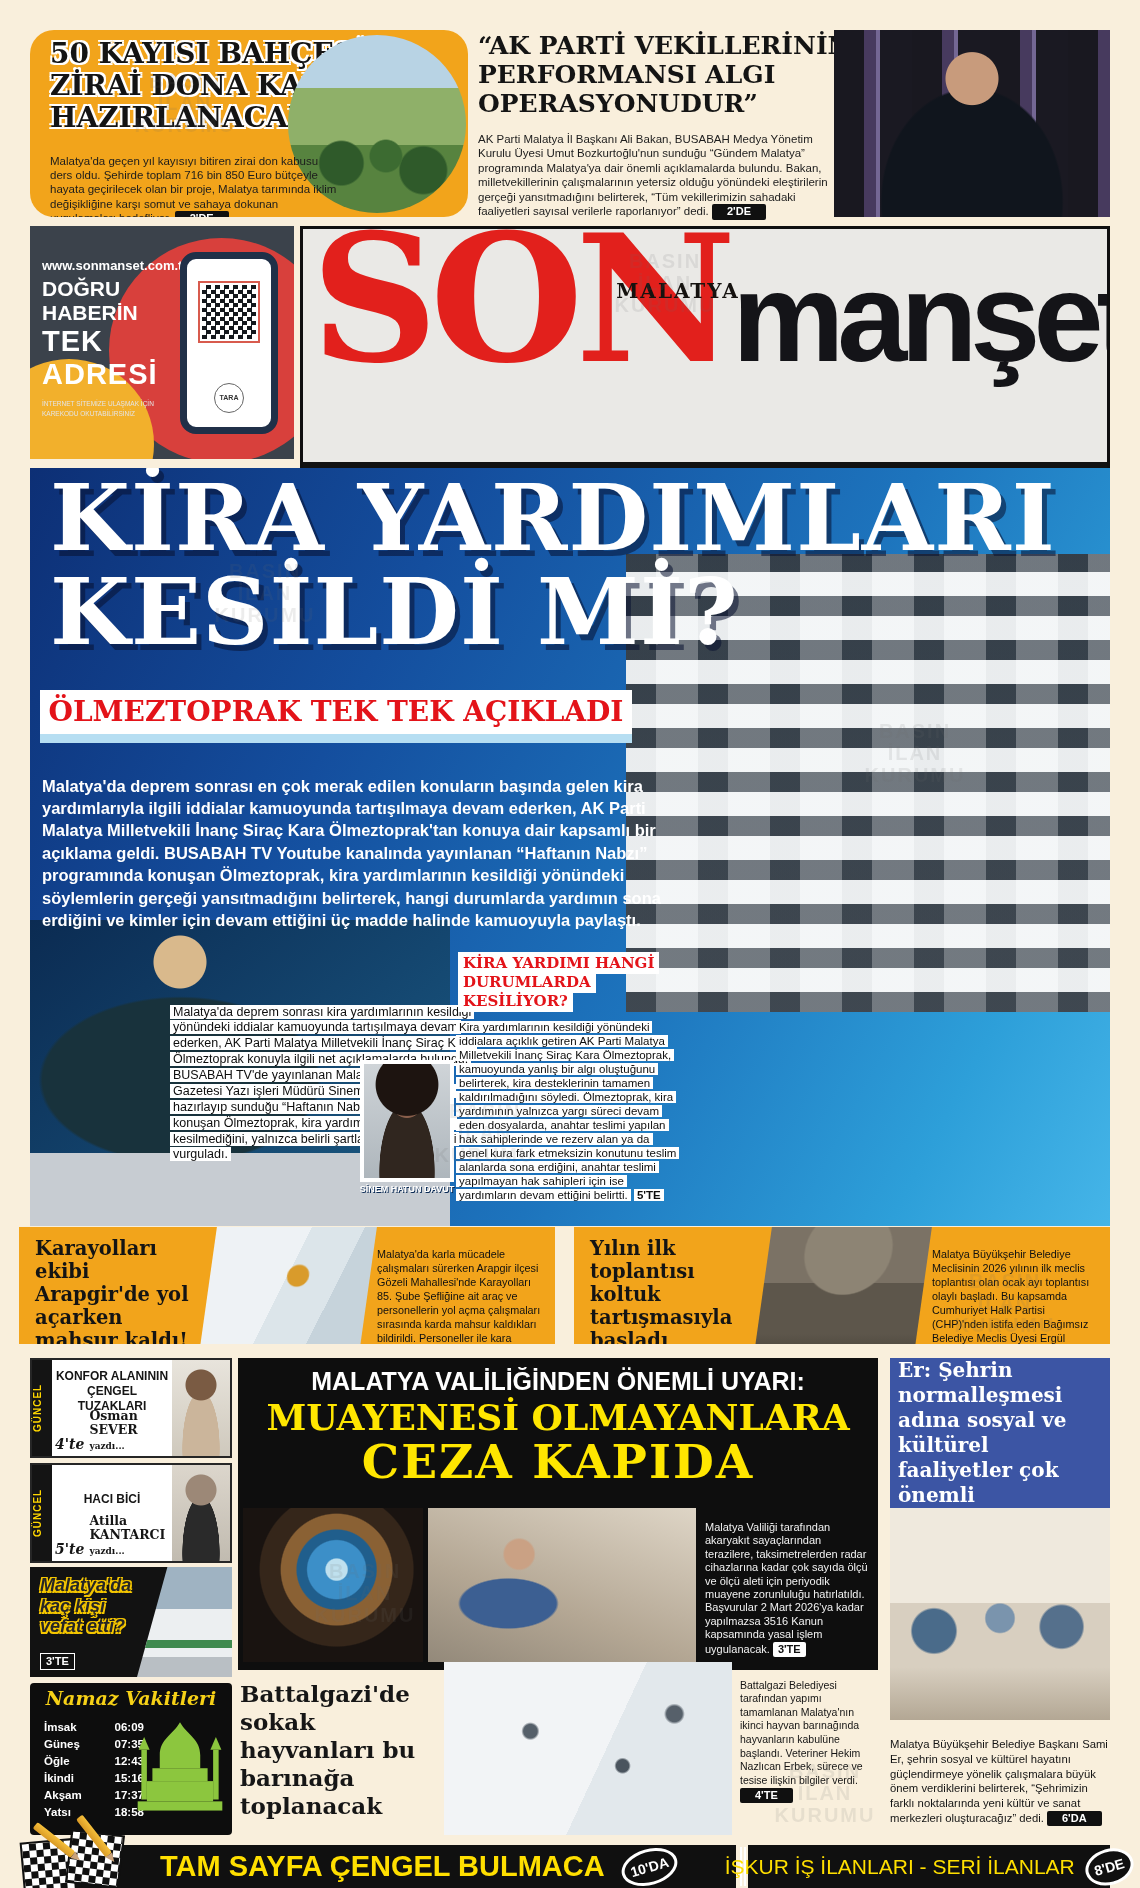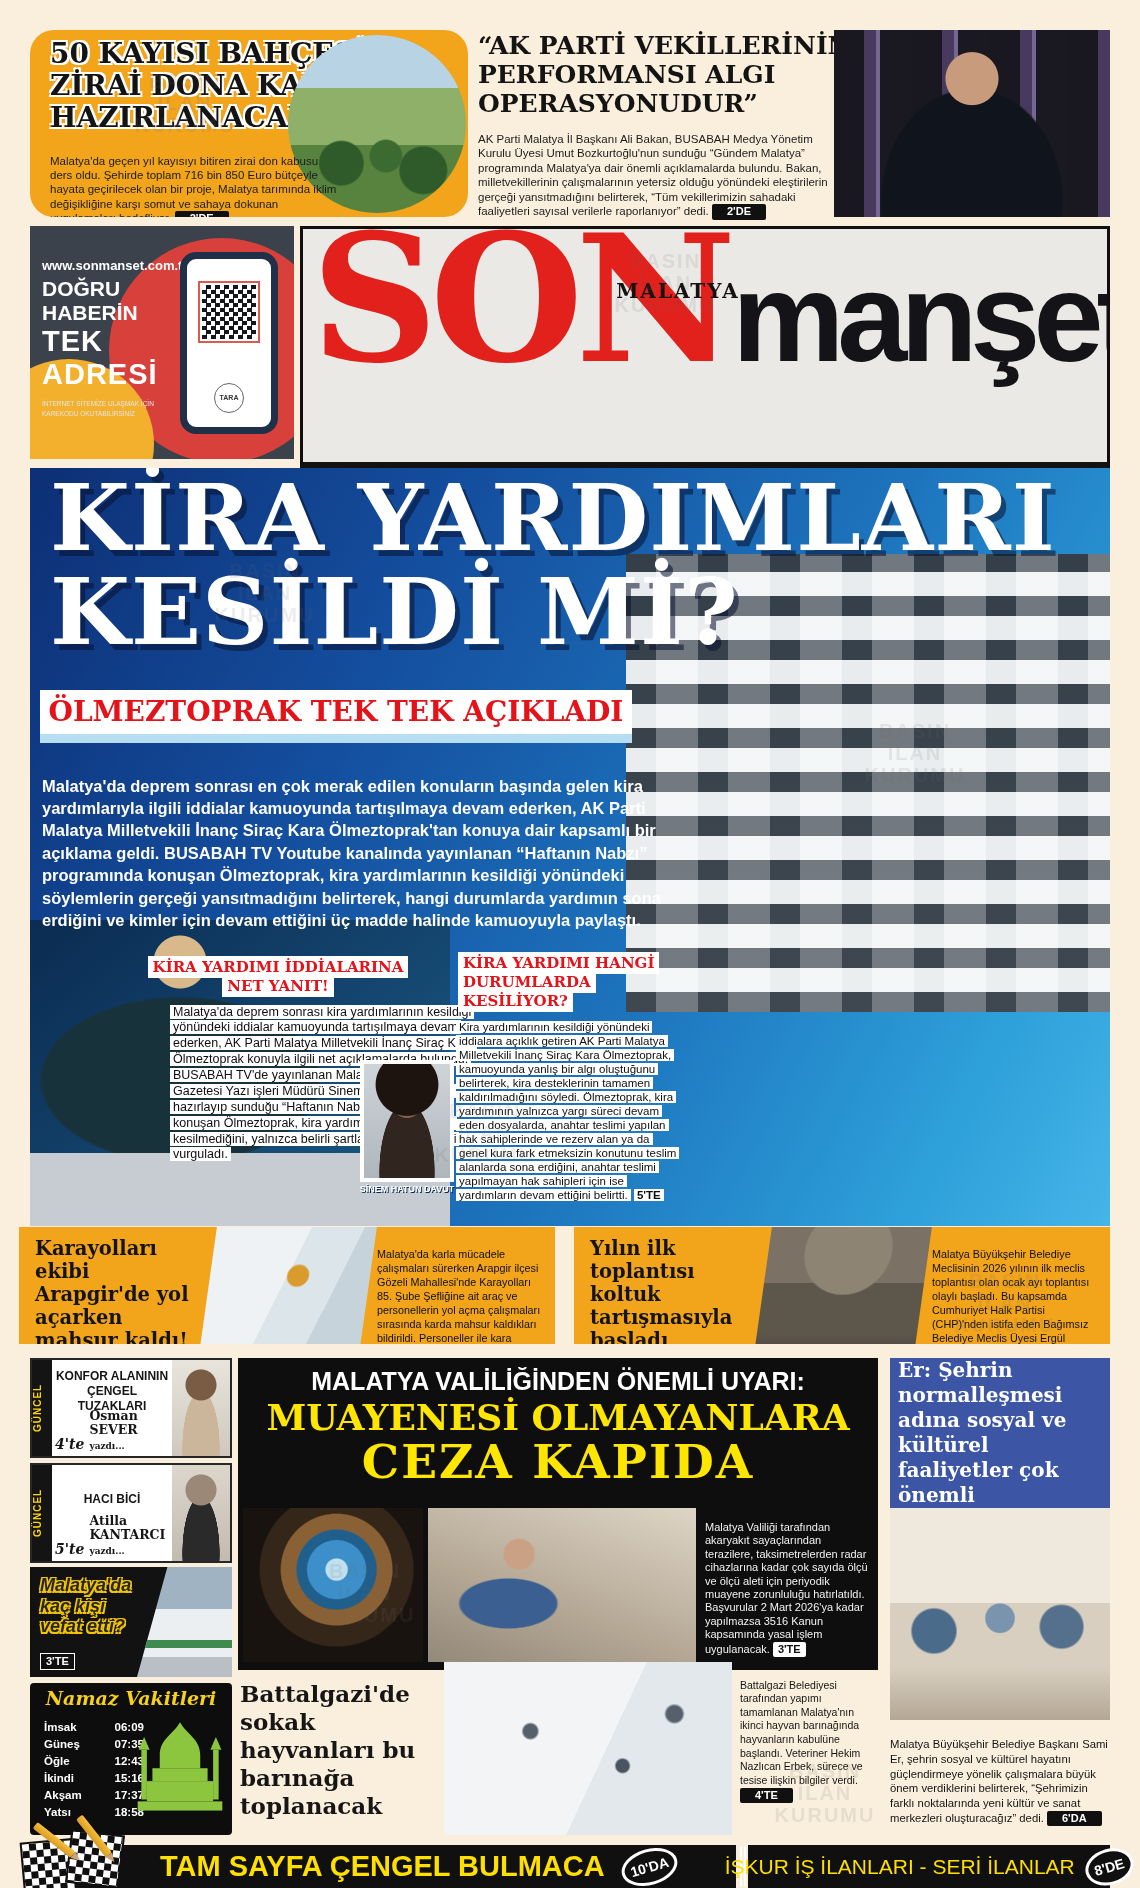--- a/index.html
+++ b/index.html
@@ -306,23 +306,20 @@
   <section class="abs" id="main-box">
     <div class="building"></div>
     <div class="mh mh1">KİRA YARDIMLARI</div>
     <div class="mh mh2">KESİLDİ Mİ?</div>
     <div class="kicker">
       <span>ÖLMEZTOPRAK TEK TEK AÇIKLADI</span>
     </div>
     <p class="lede">Malatya'da deprem sonrası en çok merak edilen konuların başında gelen kira yardımlarıyla ilgili iddialar kamuoyunda tartışılmaya devam ederken, AK Parti Malatya Milletvekili İnanç Siraç Kara Ölmeztoprak'tan konuya dair kapsamlı bir açıklama geldi. BUSABAH TV Youtube kanalında yayınlanan “Haftanın Nabzı” programında konuşan Ölmeztoprak, kira yardımlarının kesildiği yönündeki söylemlerin gerçeği yansıtmadığını belirterek, hangi durumlarda yardımın sona erdiğini ve kimler için devam ettiğini üç madde halinde kamuoyuyla paylaştı.</p>
     <div class="desk-photo"></div>
 
-    <div class="c-head c1-head">
-      <span class="hlw">KİRA YARDIMI İDDİALARINA NET YANIT!</span>
-    </div>
     <p class="c-body c1-body">
       <span class="hl">Malatya'da deprem sonrası kira yardımlarının kesildiği yönündeki iddialar kamuoyunda tartışılmaya devam ederken, AK Parti Malatya Milletvekili İnanç Siraç Kara Ölmeztoprak konuyla ilgili net açıklamalarda bulundu. BUSABAH TV'de yayınlanan Malatya Sonmanşet Gazetesi Yazı işleri Müdürü Sinem Hatun Davut'un hazırlayıp sunduğu “Haftanın Nabzı” programında konuşan Ölmeztoprak, kira yardımlarının tamamen kesilmediğini, yalnızca belirli şartlarda sona erdiğini vurguladı.</span>
     </p>
 
     <div class="c-head c2-head">
       <span class="hlw">KİRA YARDIMI HANGİ DURUMLARDA KESİLİYOR?</span>
     </div>
     <p class="c-body c2-body">
       <span class="hl">Kira yardımlarının kesildiği yönündeki iddialara açıklık getiren AK Parti Malatya Milletvekili İnanç Siraç Kara Ölmeztoprak, kamuoyunda yanlış bir algı oluştuğunu belirterek, kira desteklerinin tamamen kaldırılmadığını söyledi. Ölmeztoprak, kira yardımının yalnızca yargı süreci devam eden dosyalarda, anahtar teslimi yapılan hak sahiplerinde ve rezerv alan ya da genel kura fark etmeksizin konutunu teslim alanlarda sona erdiğini, anahtar teslimi yapılmayan hak sahipleri için ise yardımların devam ettiğini belirtti.</span>
       <span class="hl hl-ref">5'TE</span>

